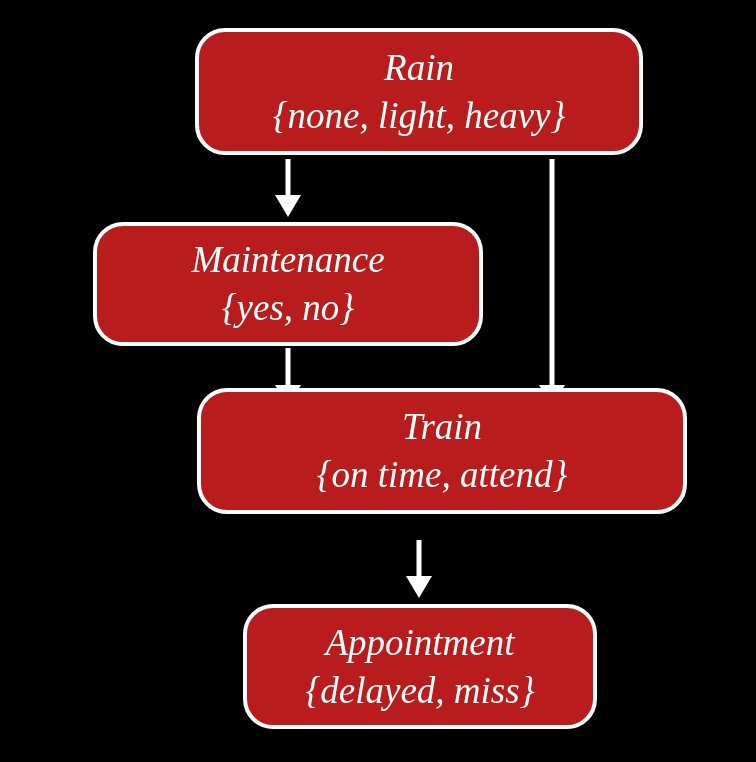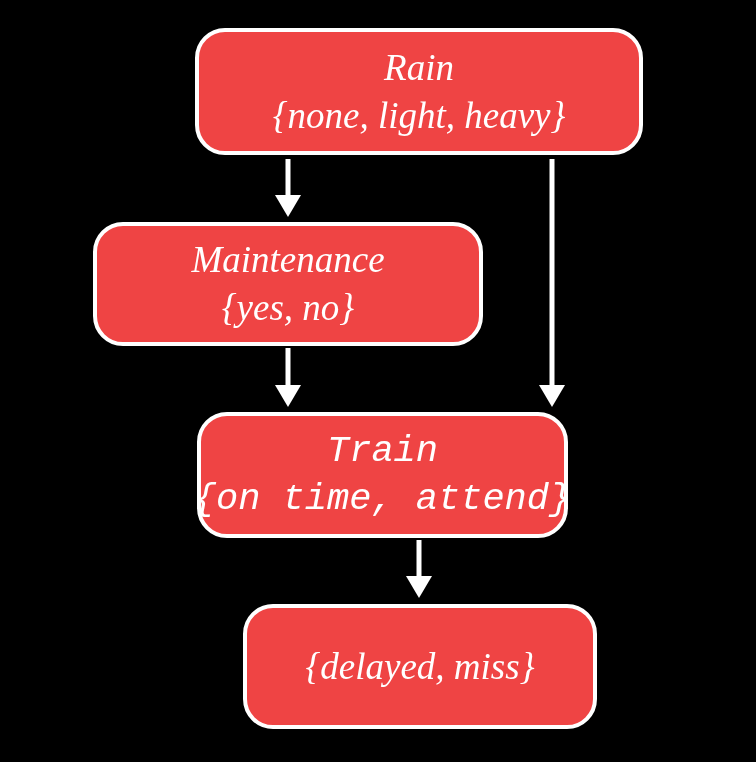--- a/index.html
+++ b/index.html
@@ -23,35 +23,35 @@
     top: 0;
     width: 756px;
     height: 762px;
     pointer-events: none;
   }
   .node {
     position: absolute;
     box-sizing: border-box;
     border: 4px solid #ffffff;
     border-radius: 30px;
-    background: #ef4444;
+    background: #b91c1c;
     display: flex;
     flex-direction: column;
     align-items: center;
     justify-content: center;
     text-align: center;
   }
   .node-name, .node-domain {
     font-size: 37px;
     line-height: 48px;
     white-space: nowrap;
   }
   .node-rain        { left: 195px; top: 28px;  width: 448px; height: 127px; }
   .node-maintenance { left: 93px;  top: 222px; width: 390px; height: 124px; align-items: center; }
-  .node-train       { left: 197px; top: 412px; width: 371px; height: 126px; font-family: Liberation Mono, monospace; }
+  .node-train       { left: 197px; top: 388px; width: 490px; height: 126px; }
   .node-appointment { left: 243px; top: 604px; width: 354px; height: 125px; }
 </style>
 </head>
 <body>
 
 <div class="canvas">
 
   <svg class="edges-layer" viewBox="0 0 756 762">
 
     <g>
@@ -84,16 +84,17 @@
     <div class="node-name">Maintenance</div>
     <div class="node-domain">{yes, no}</div>
   </div>
 
   <div class="node node-train">
     <div class="node-name">Train</div>
     <div class="node-domain">{on time, attend}</div>
   </div>
 
   <div class="node node-appointment">
+    <div class="node-name">Appointment</div>
     <div class="node-domain">{delayed, miss}</div>
   </div>
 
 </div>
 
 </body></html>

